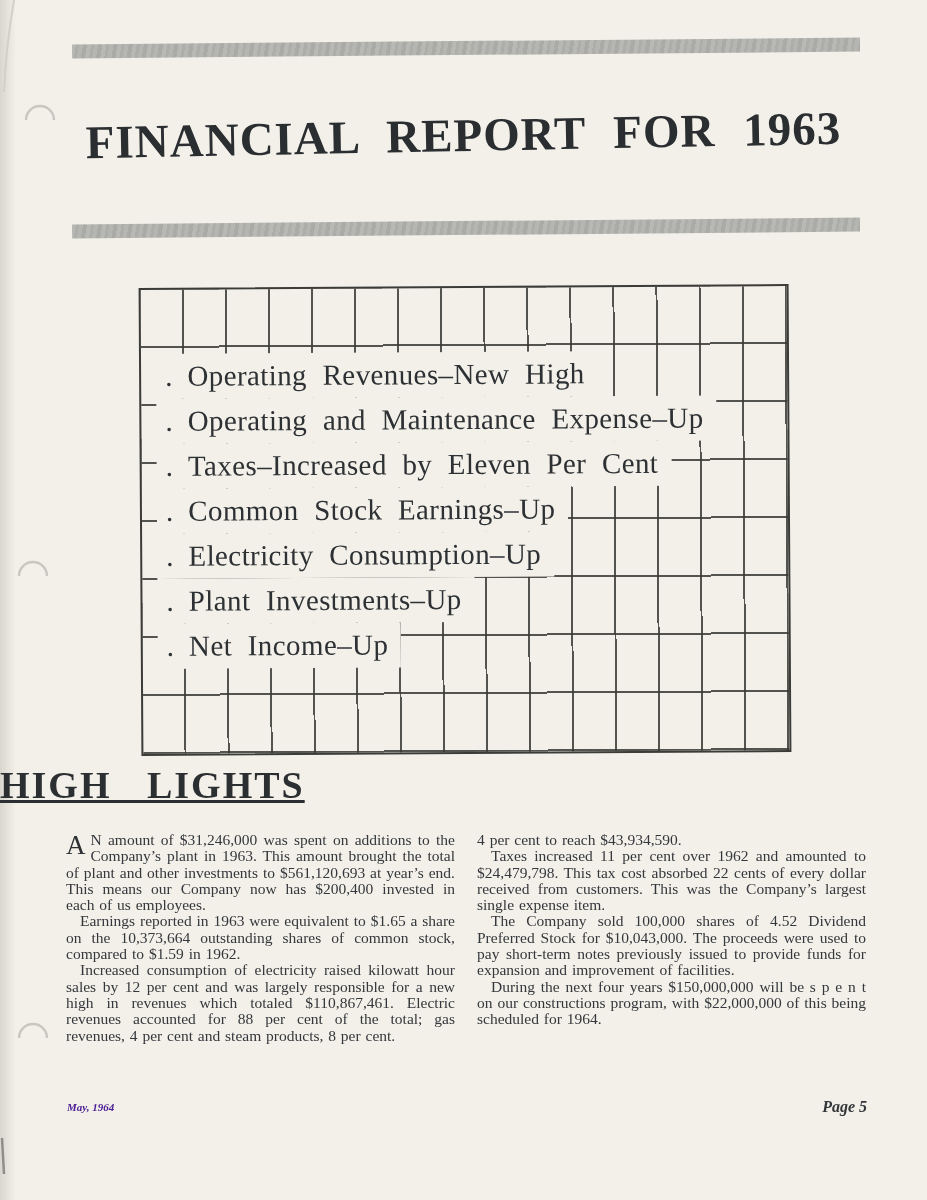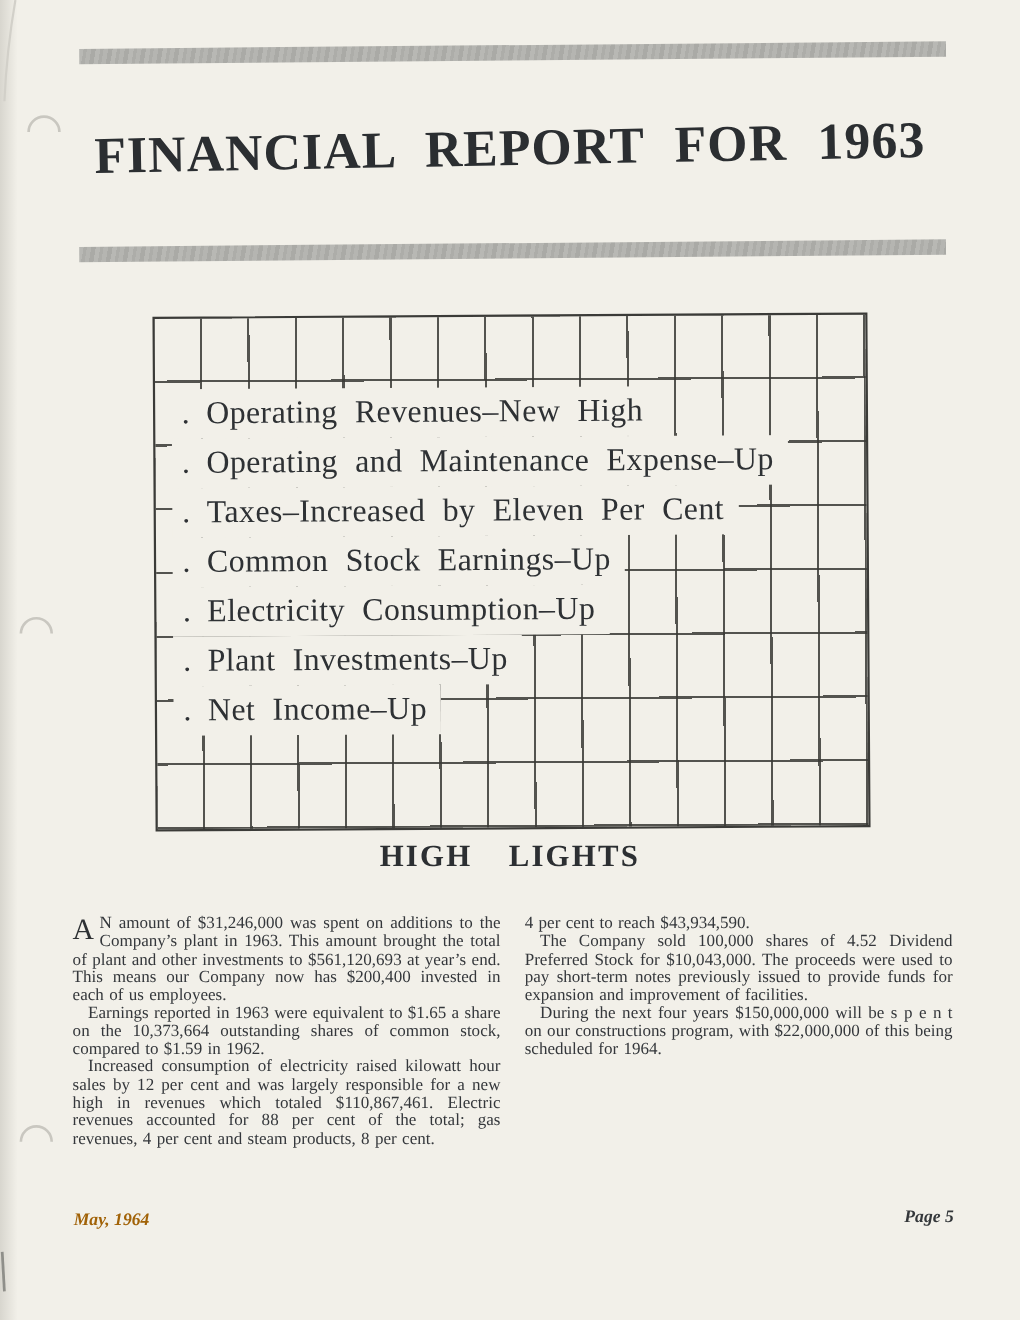--- a/index.html
+++ b/index.html
@@ -63,44 +63,45 @@
     font-size:29px; color:#2e3134;
     display:inline-block; margin-right:15px;
   }
   .hl-label {
     font-size:29px; color:#2e3134;
     letter-spacing:0.4px; word-spacing:8px;
   }
 
   .section-heading {
     position:absolute; top:763px; left:0; width:100%;
-    text-align:center;
-    font-size:28px; font-weight:bold;
+    text-align:left;
+    font-size:38px; font-weight:bold;
     letter-spacing:2px; word-spacing:24px;
     color:#2c2f32;
+    text-decoration:underline;
   }
 
   
   .article {
     position:absolute; top:832px; left:66px; width:800px;
     display:flex; gap:22px;
   }
   .col { width:389px; font-size:15.5px; line-height:16.3px;
          text-align:justify; word-spacing:1px; color:#34373b; }
   .col p { margin:0; text-indent:14px; }
   .col p.flush { text-indent:0; }
   .drop-cap {
     float:left;
     font-size:27px; line-height:27px; height:30px;
     padding-right:5px; font-weight:normal; color:#2e3134;
   }
 
   .footer-date {
     position:absolute; left:67px; top:1101px;
-    font-size:16px; font-style:italic; font-weight:bold; color:#a16207;
+    font-size:11px; font-style:italic; font-weight:bold; color:#4c1d95;
   }
   .footer-page {
     position:absolute; right:60px; top:1098px;
     font-size:16px; font-style:italic; font-weight:bold; color:#34373a;margin-left:40px;
   }
 </style>
 </head>
 <body>
 
 <div class="edge-shade"></div>
@@ -148,19 +149,20 @@
 <div class="section-heading">HIGH LIGHTS</div>
 
 <div class="article">
   <div class="col">
     <p class="flush"><span class="drop-cap">A</span><span>N amount of $31,246,000 was spent on additions to the Company’s plant in 1963. This amount brought the total of plant and other investments to $561,120,693 at year’s end. This means our Company now has $200,400 invested in each of us employees.</span></p>
     <p>Earnings reported in 1963 were equivalent to $1.65 a share on the 10,373,664 outstanding shares of common stock, compared to $1.59 in 1962.</p>
     <p>Increased consumption of electricity raised kilowatt hour sales by 12 per cent and was largely responsible for a new high in revenues which totaled $110,867,461. Electric revenues accounted for 88 per cent of the total; gas revenues, 4 per cent and steam products, 8 per cent.</p>
   </div>
   <div class="col">
     <p class="flush">4 per cent to reach $43,934,590.</p>
+    <p>Taxes increased 11 per cent over 1962 and amounted to $24,479,798. This tax cost absorbed 22 cents of every dollar received from customers. This was the Company’s largest single expense item.</p>
     <p>The Company sold 100,000 shares of 4.52 Dividend Preferred Stock for $10,043,000. The proceeds were used to pay short-term notes previously issued to provide funds for expansion and improvement of facilities.</p>
     <p>During the next four years $150,000,000 will be s p e n t on our constructions program, with $22,000,000 of this being scheduled for 1964.</p>
   </div>
 </div>
 
 <div class="footer-date">May, 1964</div>
 <div class="footer-page">Page 5</div>
 
 </body></html>

